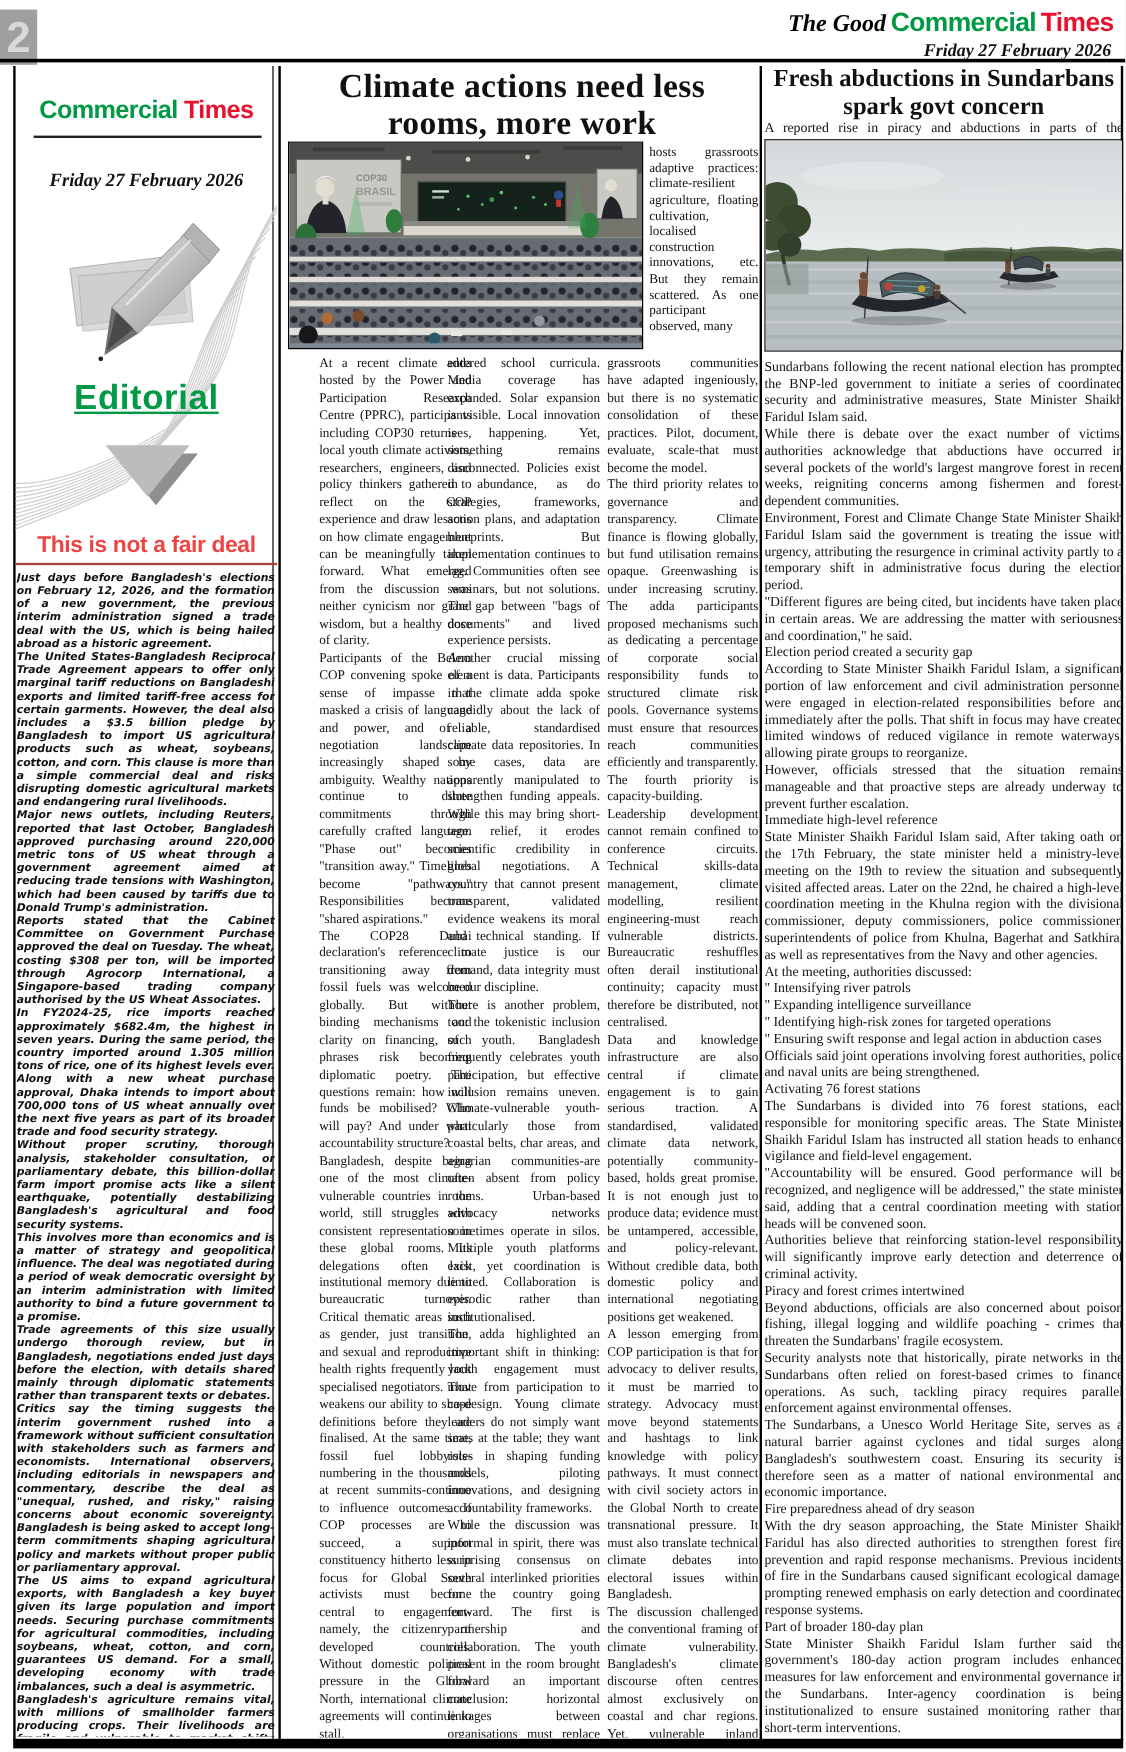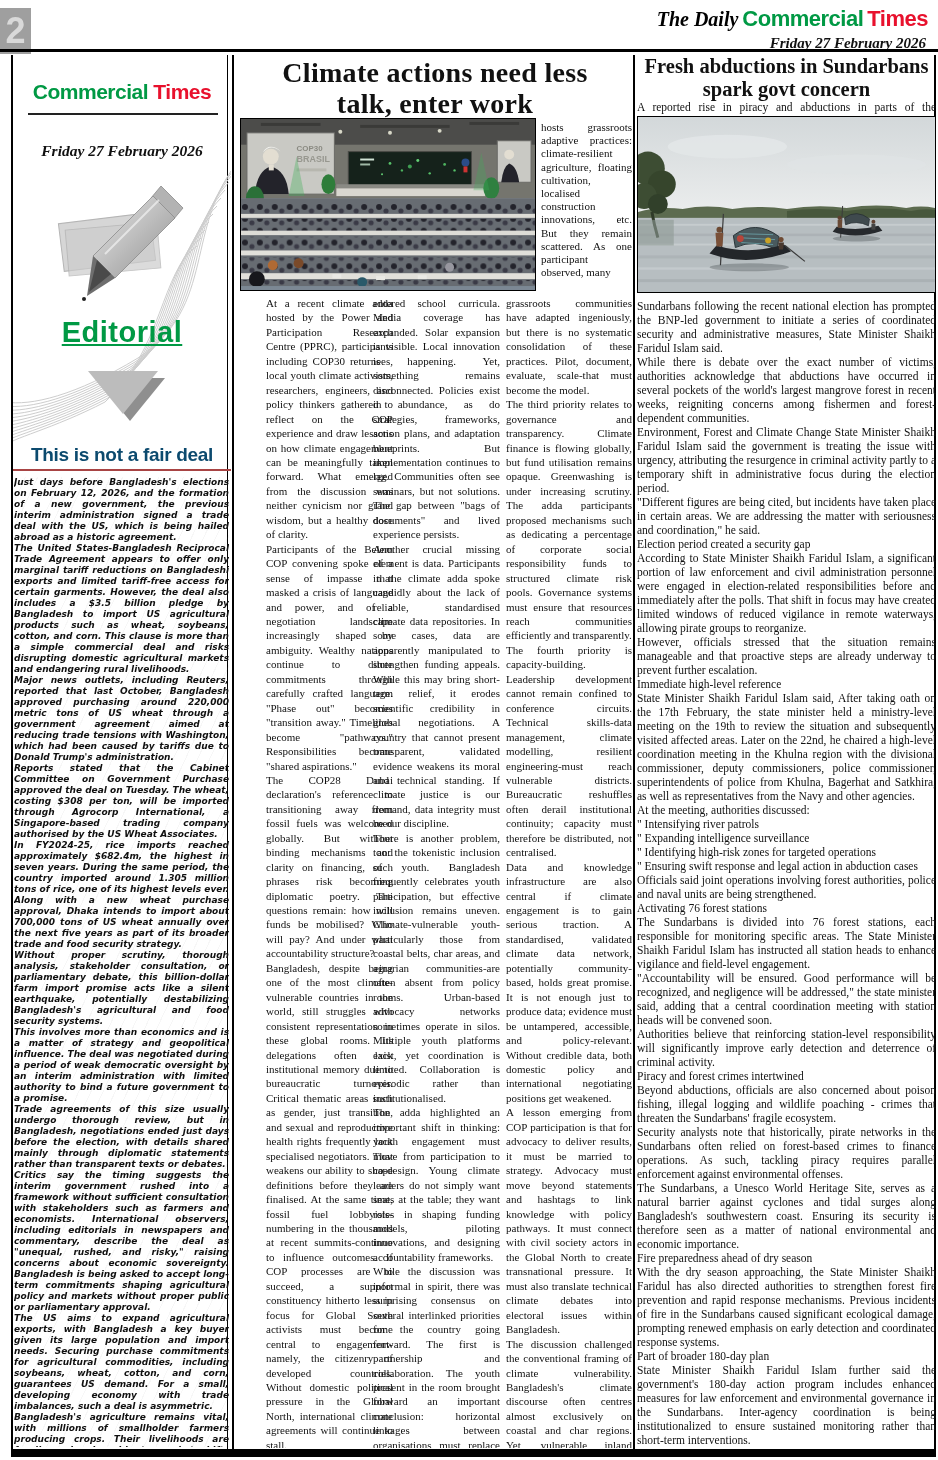--- a/index.html
+++ b/index.html
@@ -30,21 +30,21 @@
   
   .logo { position:absolute; left:13px; top:80px; width:218px; text-align:center; white-space:nowrap;
           font-family:"Liberation Sans", sans-serif; font-weight:bold; font-size:21px; letter-spacing:-0.5px; }
   .logo .g { color:#009944; } .logo .r { color:#e8112d; }
   .logo-underline { position:absolute; left:28px; top:113px; width:190px; height:2px; background:#222; }
   .left-date { position:absolute; left:13px; top:142px; width:218px; text-align:center;
                font:bold italic 15.5px "Liberation Serif", serif; }
   .ed-graphic { position:absolute; left:13px; top:166px; width:218px; height:276px; }
   .ed-word { position:absolute; left:13px; top:316px; width:218px; text-align:center; color:#009944;
              font:bold 29px "Liberation Sans", sans-serif; letter-spacing:0.5px;text-decoration:underline; }
-  .ed-headline { position:absolute; left:13px; top:444px; width:218px; text-align:center; color:#0c4a6e;
+  .ed-headline { position:absolute; left:13px; top:444px; width:218px; text-align:center; color:#ef4444;
                  font:bold 19px "Liberation Sans", sans-serif; letter-spacing:-0.3px; }
   .ed-red-rule { position:absolute; left:13px; top:469px; width:218px; height:1.5px; background:#a84444; }
   .ed-body { position:absolute; left:14px; top:477px; width:215px; height:970px; overflow:hidden;
              font:bold italic 9px "DejaVu Sans", sans-serif; line-height:11px; text-align:justify; color:#101010;
              background:repeating-linear-gradient(115deg, transparent 0 10px, rgba(120,120,120,0.06) 10px 11px); }
   .ed-body p { margin:0; }
 
   
   .clim-head { position:absolute; left:238px; top:58px; width:394px; text-align:center;
                font:bold 28px "Liberation Serif", serif; line-height:1.1; letter-spacing:0.3px; }
@@ -66,21 +66,21 @@
               font:11.5px "Liberation Serif", serif; line-height:14px; text-align:justify; }
 </style>
 </head>
 <body>
 
 <div class="page">
 
   <div class="pagenum">2</div>
   <div class="masthead">
     <div>
-      <span class="mast-daily">The Daily</span>
+      <span class="mast-daily">The Good</span>
       <span class="mast-green">Commercial</span>
       <span class="mast-red">Times</span>
     </div>
     <div class="mast-date">Friday 27 February 2026</div>
   </div>
   <div class="rule-header"></div>
 
   <div class="vrule vr-left"></div>
   <div class="vrule vr-mid1a"></div>
   <div class="vrule vr-mid1"></div>
@@ -144,21 +144,21 @@
       <p>Reports stated that the Cabinet Committee on Government Purchase approved the deal on Tuesday. The wheat, costing $308 per ton, will be imported through Agrocorp International, a Singapore-based trading company authorised by the US Wheat Associates.</p>
       <p>In FY2024-25, rice imports reached approximately $682.4m, the highest in seven years. During the same period, the country imported around 1.305 million tons of rice, one of its highest levels ever. Along with a new wheat purchase approval, Dhaka intends to import about 700,000 tons of US wheat annually over the next five years as part of its broader trade and food security strategy.</p>
       <p>Without proper scrutiny, thorough analysis, stakeholder consultation, or parliamentary debate, this billion-dollar farm import promise acts like a silent earthquake, potentially destabilizing Bangladesh's agricultural and food security systems.</p>
       <p>This involves more than economics and is a matter of strategy and geopolitical influence. The deal was negotiated during a period of weak democratic oversight by an interim administration with limited authority to bind a future government to a promise.</p>
       <p>Trade agreements of this size usually undergo thorough review, but in Bangladesh, negotiations ended just days before the election, with details shared mainly through diplomatic statements rather than transparent texts or debates.</p>
       <p>Critics say the timing suggests the interim government rushed into a framework without sufficient consultation with stakeholders such as farmers and economists. International observers, including editorials in newspapers and commentary, describe the deal as "unequal, rushed, and risky," raising concerns about economic sovereignty. Bangladesh is being asked to accept long-term commitments shaping agricultural policy and markets without proper public or parliamentary approval.</p>
       <p>The US aims to expand agricultural exports, with Bangladesh a key buyer given its large population and import needs. Securing purchase commitments for agricultural commodities, including soybeans, wheat, cotton, and corn, guarantees US demand. For a small, developing economy with trade imbalances, such a deal is asymmetric.</p>
       <p>Bangladesh's agriculture remains vital, with millions of smallholder farmers producing crops. Their livelihoods are fragile and vulnerable to market shifts and imports. Allowing large-scale imports of subsidised US wheat, soy, corn, and cotton can lower local crop prices and discourage domestic farming. Global trade studies show import surges often harm local farmers in developing countries, who can't compete with heavily-subsidized exports from developed nations. An EastPost analysis warns that recent US trade deals in South Asia, including those with Bangladesh, may threaten economic sovereignty by forcing countries into unbalanced commitments that mainly benefit Washington. Bangladesh might accept market access and large import duties under political pressure, with domestic debate muted and the deal's fine print could increase dependence.</p>
     </div>
 
-  <h1 class="clim-head"><span>Climate actions need less</span><br><span>talk, enter work</span></h1>
+  <h1 class="clim-head"><span>Climate actions need less</span><br><span>rooms, more work</span></h1>
 
   <svg class="clim-photo" viewBox="0 0 296 173" preserveAspectRatio="none" xmlns="http://www.w3.org/2000/svg">
     <defs>
       <pattern id="crowd" width="15" height="12" patternUnits="userSpaceOnUse">
         <circle cx="4" cy="5" r="3" fill="#23232b"></circle>
         <circle cx="11" cy="9" r="2.6" fill="#3a3a46"></circle>
       </pattern>
     </defs>
     <rect x="0" y="0" width="296" height="80" fill="#75756e"></rect>
     <rect x="0" y="0" width="296" height="26" fill="#4c4c4a"></rect>

